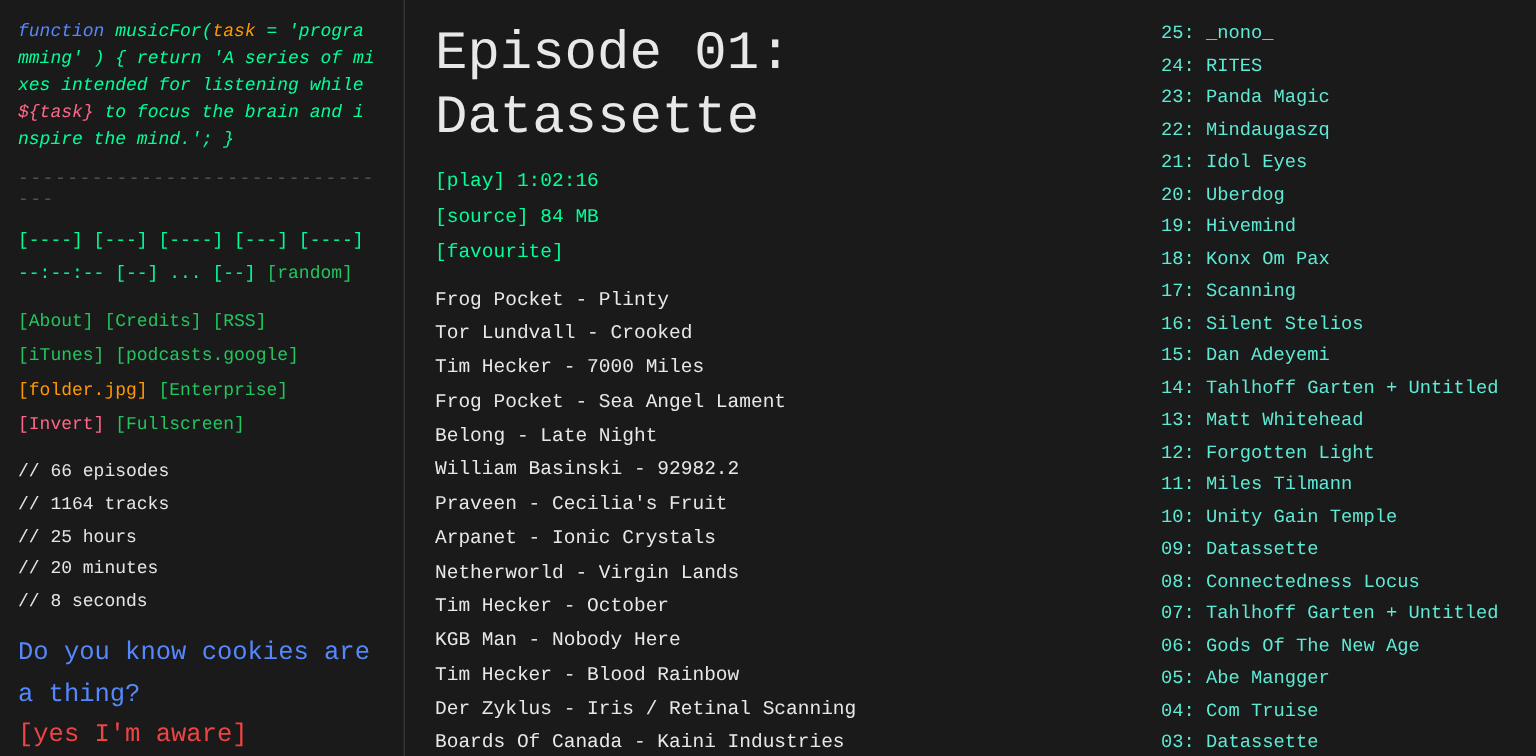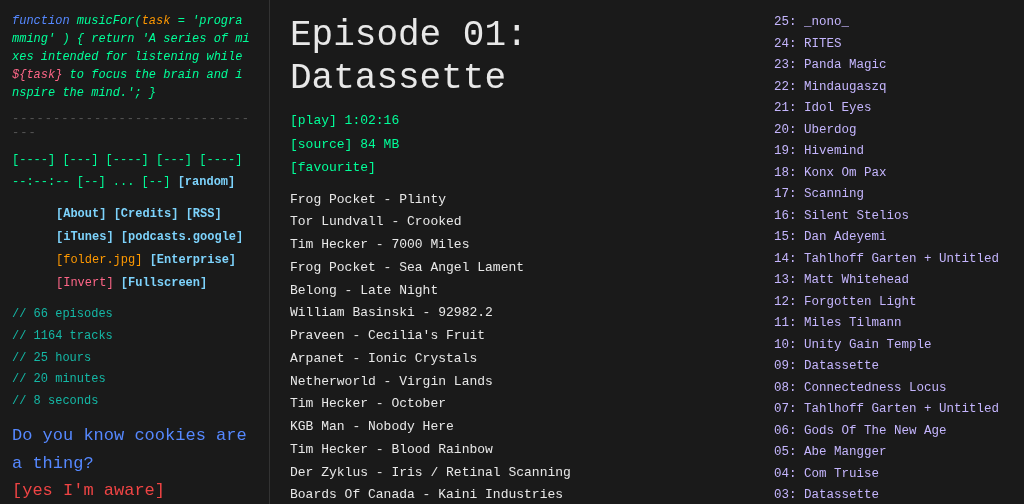--- a/index.html
+++ b/index.html
@@ -37,29 +37,28 @@
       letter-spacing: 1px;
     }
     .nav-row {
       color: #00ff99;
       font-size: 12px;
       line-height: 1.8;
     }
     .links-row {
       font-size: 12px;
       line-height: 1.9;
-      margin-left: 44px;
-    }
-    .link-item { color: #7dd3fc; cursor: pointer; font-weight: bold; }
+    }
+    .link-item { color: #22c55e; cursor: pointer; }
     .link-item-orange { color: #ff9900; cursor: pointer; }
     .link-item-pink { color: #ff6688; cursor: pointer; }
     .stats-block {
       font-size: 12px;
       line-height: 1.8;
-      color: #14b8a6;
+      color: #e5e5e5;
     }
     .cookie-notice {
       font-size: 17px;
       color: #5588ff;
       line-height: 1.6;
       margin-top: auto;
     }
     .cookie-yes { color: #ef4444; }
 
     .middle-panel {
@@ -90,21 +89,21 @@
 
     .right-panel {
       width: 260px;
       min-width: 260px;
       padding: 12px 10px;
       font-size: 12.5px;
       line-height: 1.72;
       overflow: hidden;
     }
     .chart-item {
-      color: #c4b5fd;
+      color: #5eead4;
       white-space: nowrap;
       font-family: Liberation Mono, monospace;
     }
   </style>
 </head>
 <body>
 
 <div class="left-panel">
   <div class="code-block">
     <span class="code-function">function</span>

